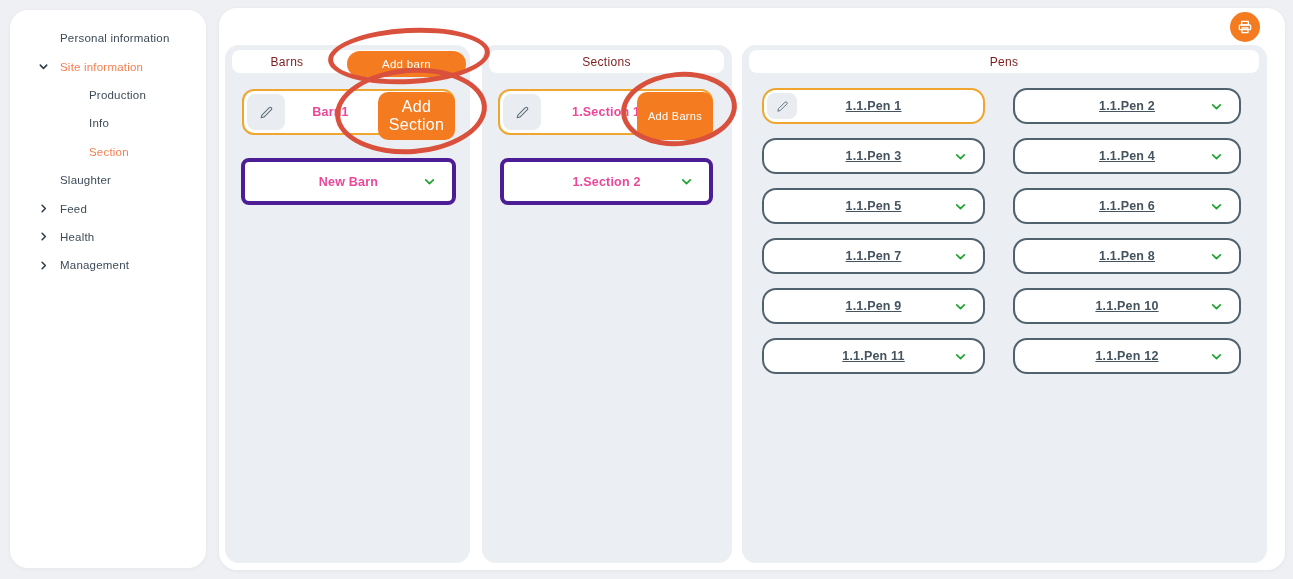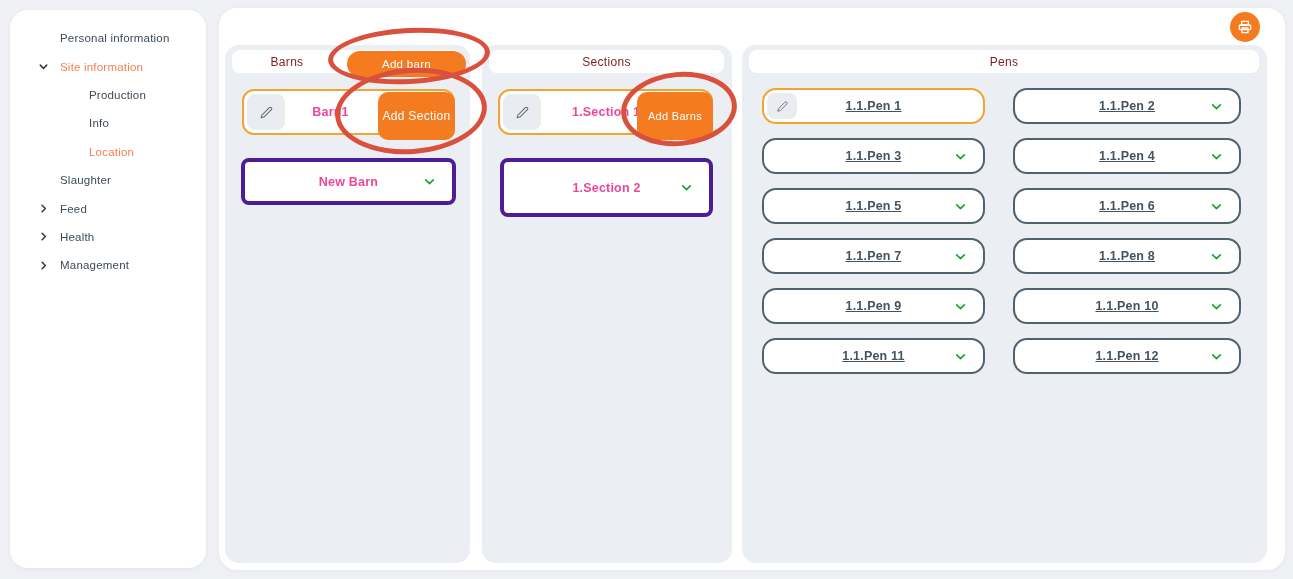--- a/index.html
+++ b/index.html
@@ -57,21 +57,21 @@
   .panel-header .hlabel {
     flex:1; text-align:center; font-size:12px; color:#7f1d1d; letter-spacing:.3px;
   }
   .panel-header .hlabel.offset { margin-right:120px; }
   .add-btn {
     position:absolute; background:#f57b20; color:#ffffff; border:none;
     font-family:"Liberation Sans", sans-serif; font-size:11.5px; letter-spacing:.3px;
     display:flex; align-items:center; justify-content:center; cursor:pointer; z-index:6;
   }
   .add-barn    { left:122px; top:6px;  width:119px; height:26px; border-radius:13px; }
-  .add-section { left:153px; top:47px; width:77px;  height:48px; border-radius:10px; font-size:12px; }
+  .add-section { left:153px; top:47px; width:77px;  height:48px; border-radius:10px; font-size:16px; }
   .add-pens    { left:155px; top:47px; width:76px;  height:48px; border-radius:10px; font-size:11px; }
   
   .row {
     position:absolute; background:#ffffff; display:flex; align-items:center;
     font-size:12.5px; font-weight:bold; color:#ec4899; letter-spacing:.2px; cursor:pointer;
   }
   .row.selected { border:2px solid #f0a52e; border-radius:12px; }
   .row.plain    { border:4px solid #4c1d95; border-radius:8px; }
   .pencil-box {
     position:absolute; left:3px; top:3px; background:#e9edf1; border-radius:8px;
@@ -79,21 +79,21 @@
   }
   .pencil-box.big   { width:38px; height:36px; }
   .pencil-box.small { width:30px; height:26px; }
   .pencil-box svg { width:17px; height:17px; }
   .row-label-flex { flex:1; text-align:center; }
   .barnrow  { left:17px; top:44px;  width:213px; height:46px; }
   .barnrow  .row-label-flex { margin-left:41px; margin-right:77px; }
   .secrow   { left:16px; top:44px;  width:215px; height:46px; overflow:hidden;padding-left:31px; }
   .secrow   .row-label-flex { margin-left:41px; margin-right:77px; white-space:nowrap; }
   .barnrow2 { left:16px; top:113px; width:215px; height:47px; }
-  .secrow2  { left:18px; top:113px; width:213px; height:59px;justify-content:flex-end; }
+  .secrow2  { left:18px; top:113px; width:213px; height:47px;justify-content:flex-end; }
   .dd-chev {
     position:absolute; right:16px; top:50%; transform:translateY(-50%);
     width:14px; height:14px; display:flex; align-items:center; justify-content:center;
   }
   .dd-chev svg { width:13px; height:13px; }
   
   .pen-grid {
     position:absolute; left:20px; top:43px;
     display:grid; grid-template-columns:223px 228px;
     column-gap:28px; row-gap:14px; grid-auto-rows:36px;text-decoration:underline;
@@ -128,21 +128,21 @@
     </span>
     <span>Site information</span>
   </div>
   <div class="side-item lvl2">
     <span>Production</span>
   </div>
   <div class="side-item lvl2">
     <span>Info</span>
   </div>
   <div class="side-item lvl2 active">
-    <span>Location</span>
+    <span>Section</span>
   </div>
   <div class="side-item lvl1">
     <span>Slaughter</span>
   </div>
   <div class="side-item lvl1">
     <span class="side-chev">
       <svg viewBox="0 0 24 24" fill="none" stroke="#2f3d4a" stroke-width="3.4" stroke-linecap="round" stroke-linejoin="round">
           <path d="M9 5 l7 7-7 7"></path>
         </svg>
     </span>

